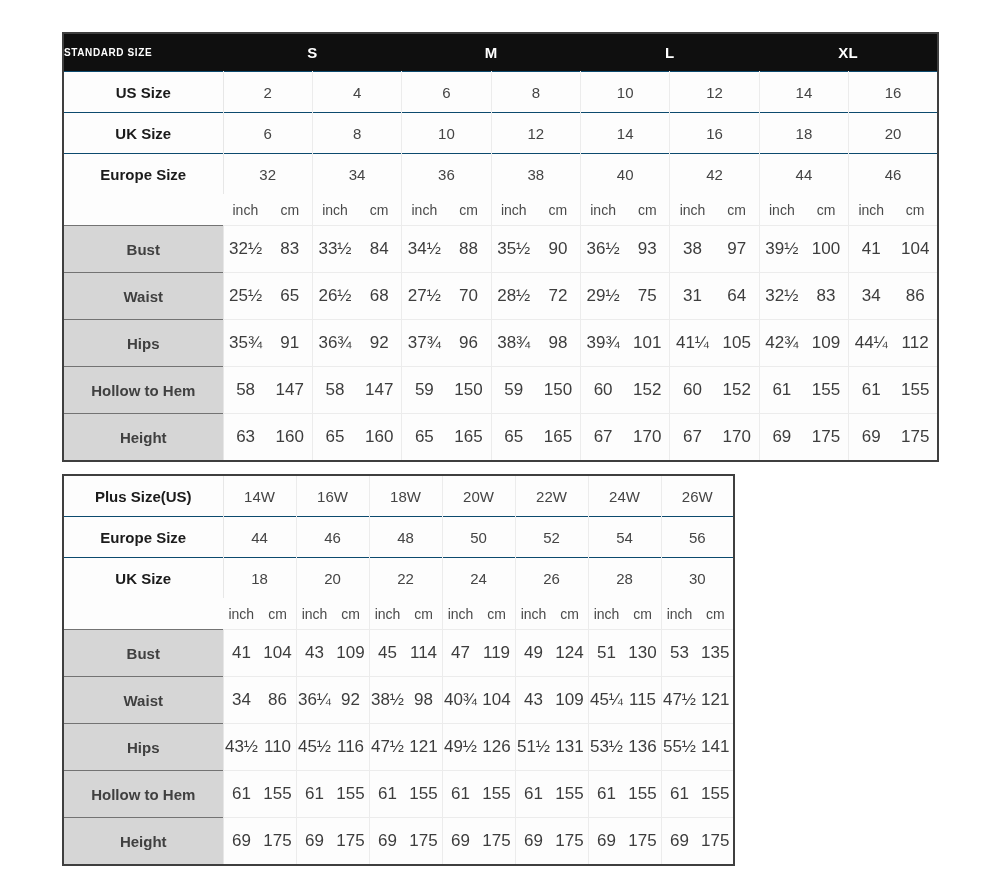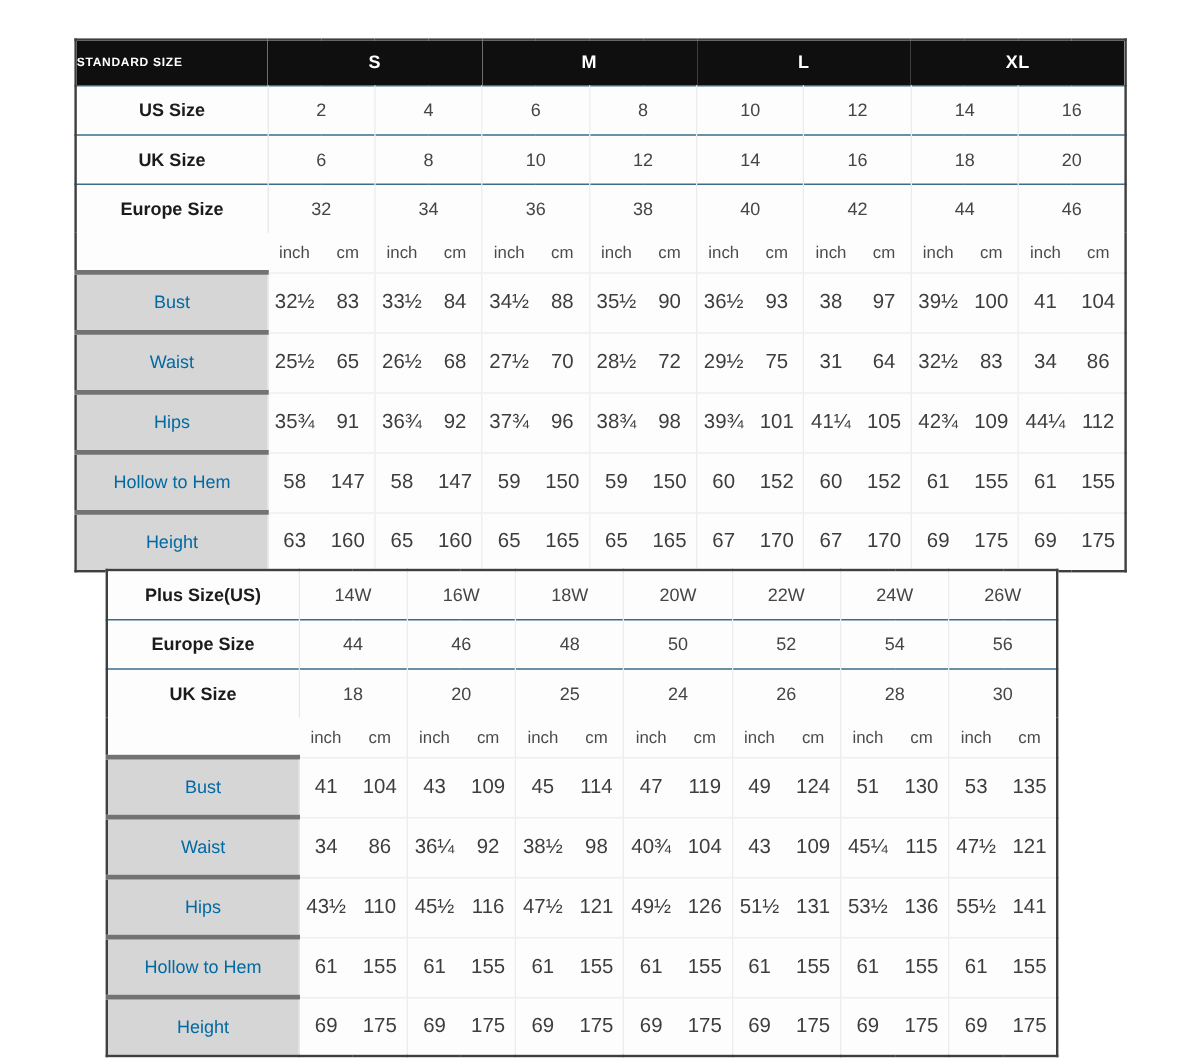--- a/index.html
+++ b/index.html
@@ -7,34 +7,34 @@
     width:1000px;height:886px;background:#ffffff;
     font-family:"Liberation Sans","DejaVu Sans",sans-serif;
     color:#3c3c3c;
   }
   .page{position:relative;width:1000px;height:886px;background:#fff;}
   table.szt{
     border-collapse:collapse;table-layout:fixed;
     border:2px solid #3f3f3f;background:#fdfdfd;
   }
   .t1{position:absolute;left:62px;top:32px;width:877px;}
-  .t2{position:absolute;left:62px;top:474px;width:794px;margin-left:26px;}
+  .t2{position:absolute;left:62px;top:474px;width:673px;}
   col.lab{width:160px;}
   th,td{padding:0;margin:0;text-align:center;vertical-align:middle;white-space:nowrap;overflow:hidden;}
   .head-row th{
     background:#0f0f0f;color:#ffffff;height:37px;
     font-size:15px;font-weight:bold;letter-spacing:.4px;
   }
   th.corner{text-align:left;padding-left:0;font-size:10px;letter-spacing:.6px;}
   .size-row td{height:40px;font-size:15px;color:#454545;border-top:1px solid #0c4a6e;}
   .size-row td.rowlabel{font-weight:bold;color:#1b1b1b;}
   .unit-row td{height:31px;font-size:14px;color:#4a4a4a;}
   .measure-row td{height:46px;font-size:17px;color:#3d3d3d;border-top:1px solid #ececec;}
   td.rowlabel{border-right:1px solid #e7e7e7;font-size:15px;}
-  .measure-row td.rowlabel{background:#d6d6d6;font-weight:normal;color:#0369a1;border-top:4px solid #737373;}
+  .measure-row td.rowlabel{background:#d6d6d6;font-weight:bold;color:#404040;border-top:1px solid #737373;}
   td.ge{border-right:1px solid #ececec;}
 </style>
 </head>
 <body>
 
 <div class="page">
 
   <table class="szt t1">
     <colgroup>
       <col class="lab">
@@ -249,21 +249,21 @@
       <td colspan="2" class="ge">48</td>
       <td colspan="2" class="ge">50</td>
       <td colspan="2" class="ge">52</td>
       <td colspan="2" class="ge">54</td>
       <td colspan="2">56</td>
     </tr>
     <tr class="size-row">
       <td class="rowlabel">UK Size</td>
       <td colspan="2" class="ge">18</td>
       <td colspan="2" class="ge">20</td>
-      <td colspan="2" class="ge">25</td>
+      <td colspan="2" class="ge">22</td>
       <td colspan="2" class="ge">24</td>
       <td colspan="2" class="ge">26</td>
       <td colspan="2" class="ge">28</td>
       <td colspan="2">30</td>
     </tr>
     <tr class="unit-row">
       <td></td>
       <td>inch</td>
       <td class="ge">cm</td>
       <td>inch</td>

